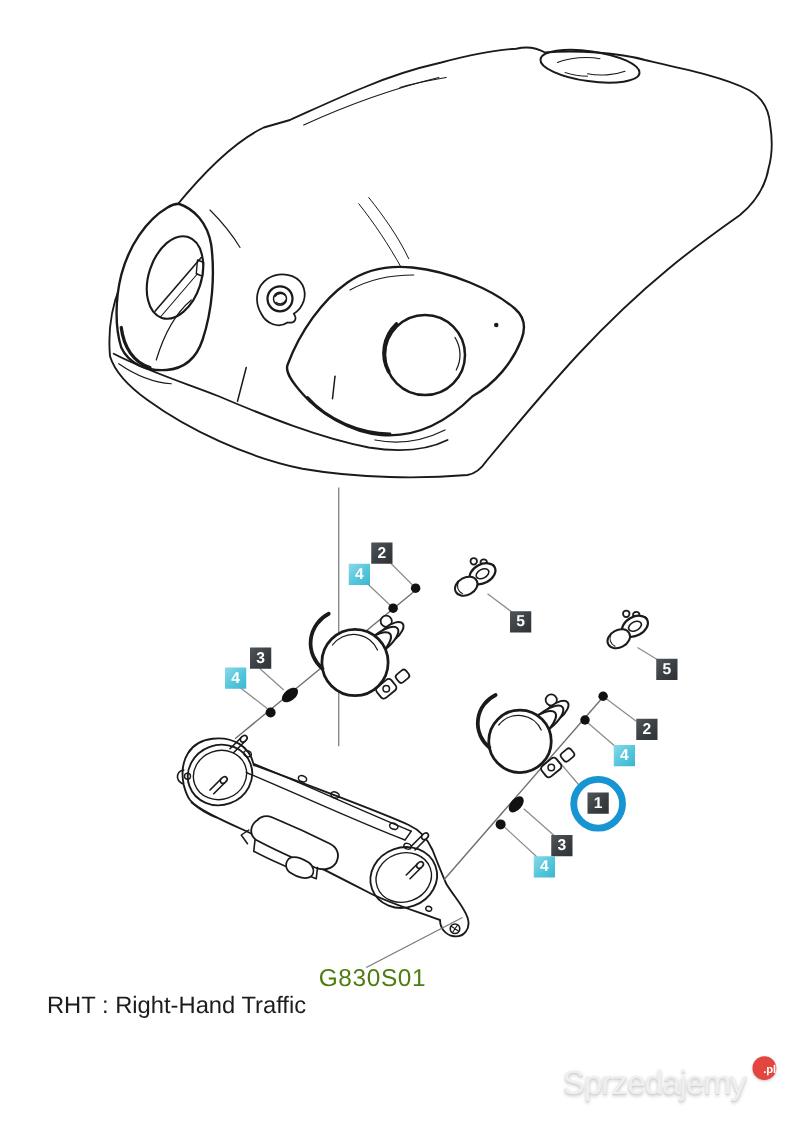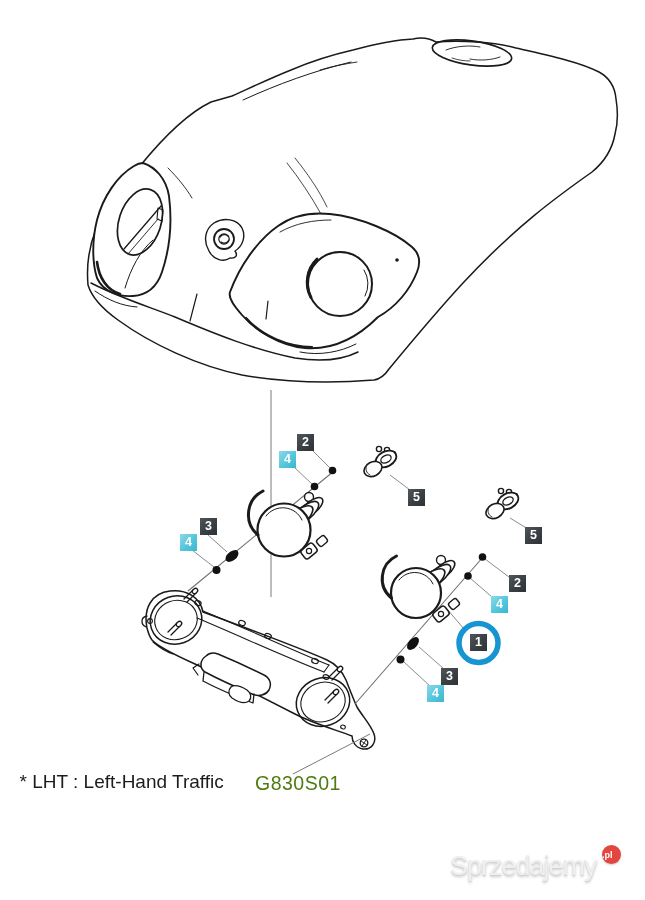--- a/index.html
+++ b/index.html
@@ -9,21 +9,21 @@
   .callout{position:absolute;width:17px;height:17px;display:flex;align-items:center;justify-content:center;
     color:#fff;font-size:12.5px;font-weight:bold;line-height:1;user-select:none;}
   .callout.dark{background:linear-gradient(135deg,#50555a 0%,#3a3f43 55%,#2e3236 100%);}
   .callout.cyan{background:linear-gradient(135deg,#8bd9e8 0%,#54c6dc 55%,#3db6cf 100%);}
   .footnote{position:absolute;color:#1c1c1c;font-size:19px;white-space:pre;}
   .part-code{position:absolute;color:#4d7c0f;font-size:19.5px;letter-spacing:0.5px;}
   .watermark{position:absolute;left:450px;top:845px;width:195px;height:50px;}
   .watermark .brand{position:absolute;left:0;top:6px;font-size:27px;font-weight:normal;letter-spacing:-1px;
     color:#efefef;text-shadow:0 1px 0 #d2d2d2,0 2px 3px #c4c4c4;}
   .watermark .tld-badge{position:absolute;left:152px;top:0px;width:19px;height:19px;border-radius:50%;
-    background:var(--wm-red,#e2463f);display:flex;align-items:center;justify-content:flex-start;
+    background:var(--wm-red,#e2463f);display:flex;align-items:center;justify-content:flex-end;
     box-shadow:0 1px 2px rgba(150,150,150,.5);}
   .watermark .tld-badge span{color:#fff;font-size:9px;font-weight:bold;}
 </style>
 </head>
 <body>
 
 <div class="page">
 
 <svg width="645" height="900" viewBox="0 0 645 900">
 
@@ -266,22 +266,22 @@
       <div class="callout dark" style="left: 200px; top: 518px;">3</div>
       <div class="callout cyan" style="left: 180px; top: 534px;">4</div>
       <div class="callout dark" style="left: 525px; top: 527px;">5</div>
       <div class="callout dark" style="left: 509px; top: 575px;">2</div>
       <div class="callout cyan" style="left: 491px; top: 596px;">4</div>
       <div class="callout dark" style="left: 470px; top: 634px;">1</div>
       <div class="callout dark" style="left: 441px; top: 668px;">3</div>
       <div class="callout cyan" style="left: 427px; top: 685px;">4</div>
     </div>
 
-<div class="footnote" style="left:9px;top:749px;">
-  <span>* LHT : Left-Hand Traffic</span>
+<div class="footnote" style="left:27px;top:772px;">
+  <span>RHT : Right-Hand Traffic</span>
 </div>
 
 <div class="part-code" style="left:255px;top:772px;">G830S01</div>
 
 <div class="watermark">
   <span class="brand">Sprzedajemy</span>
   <div class="tld-badge">
     <span>.pl</span>
   </div>
 </div>

